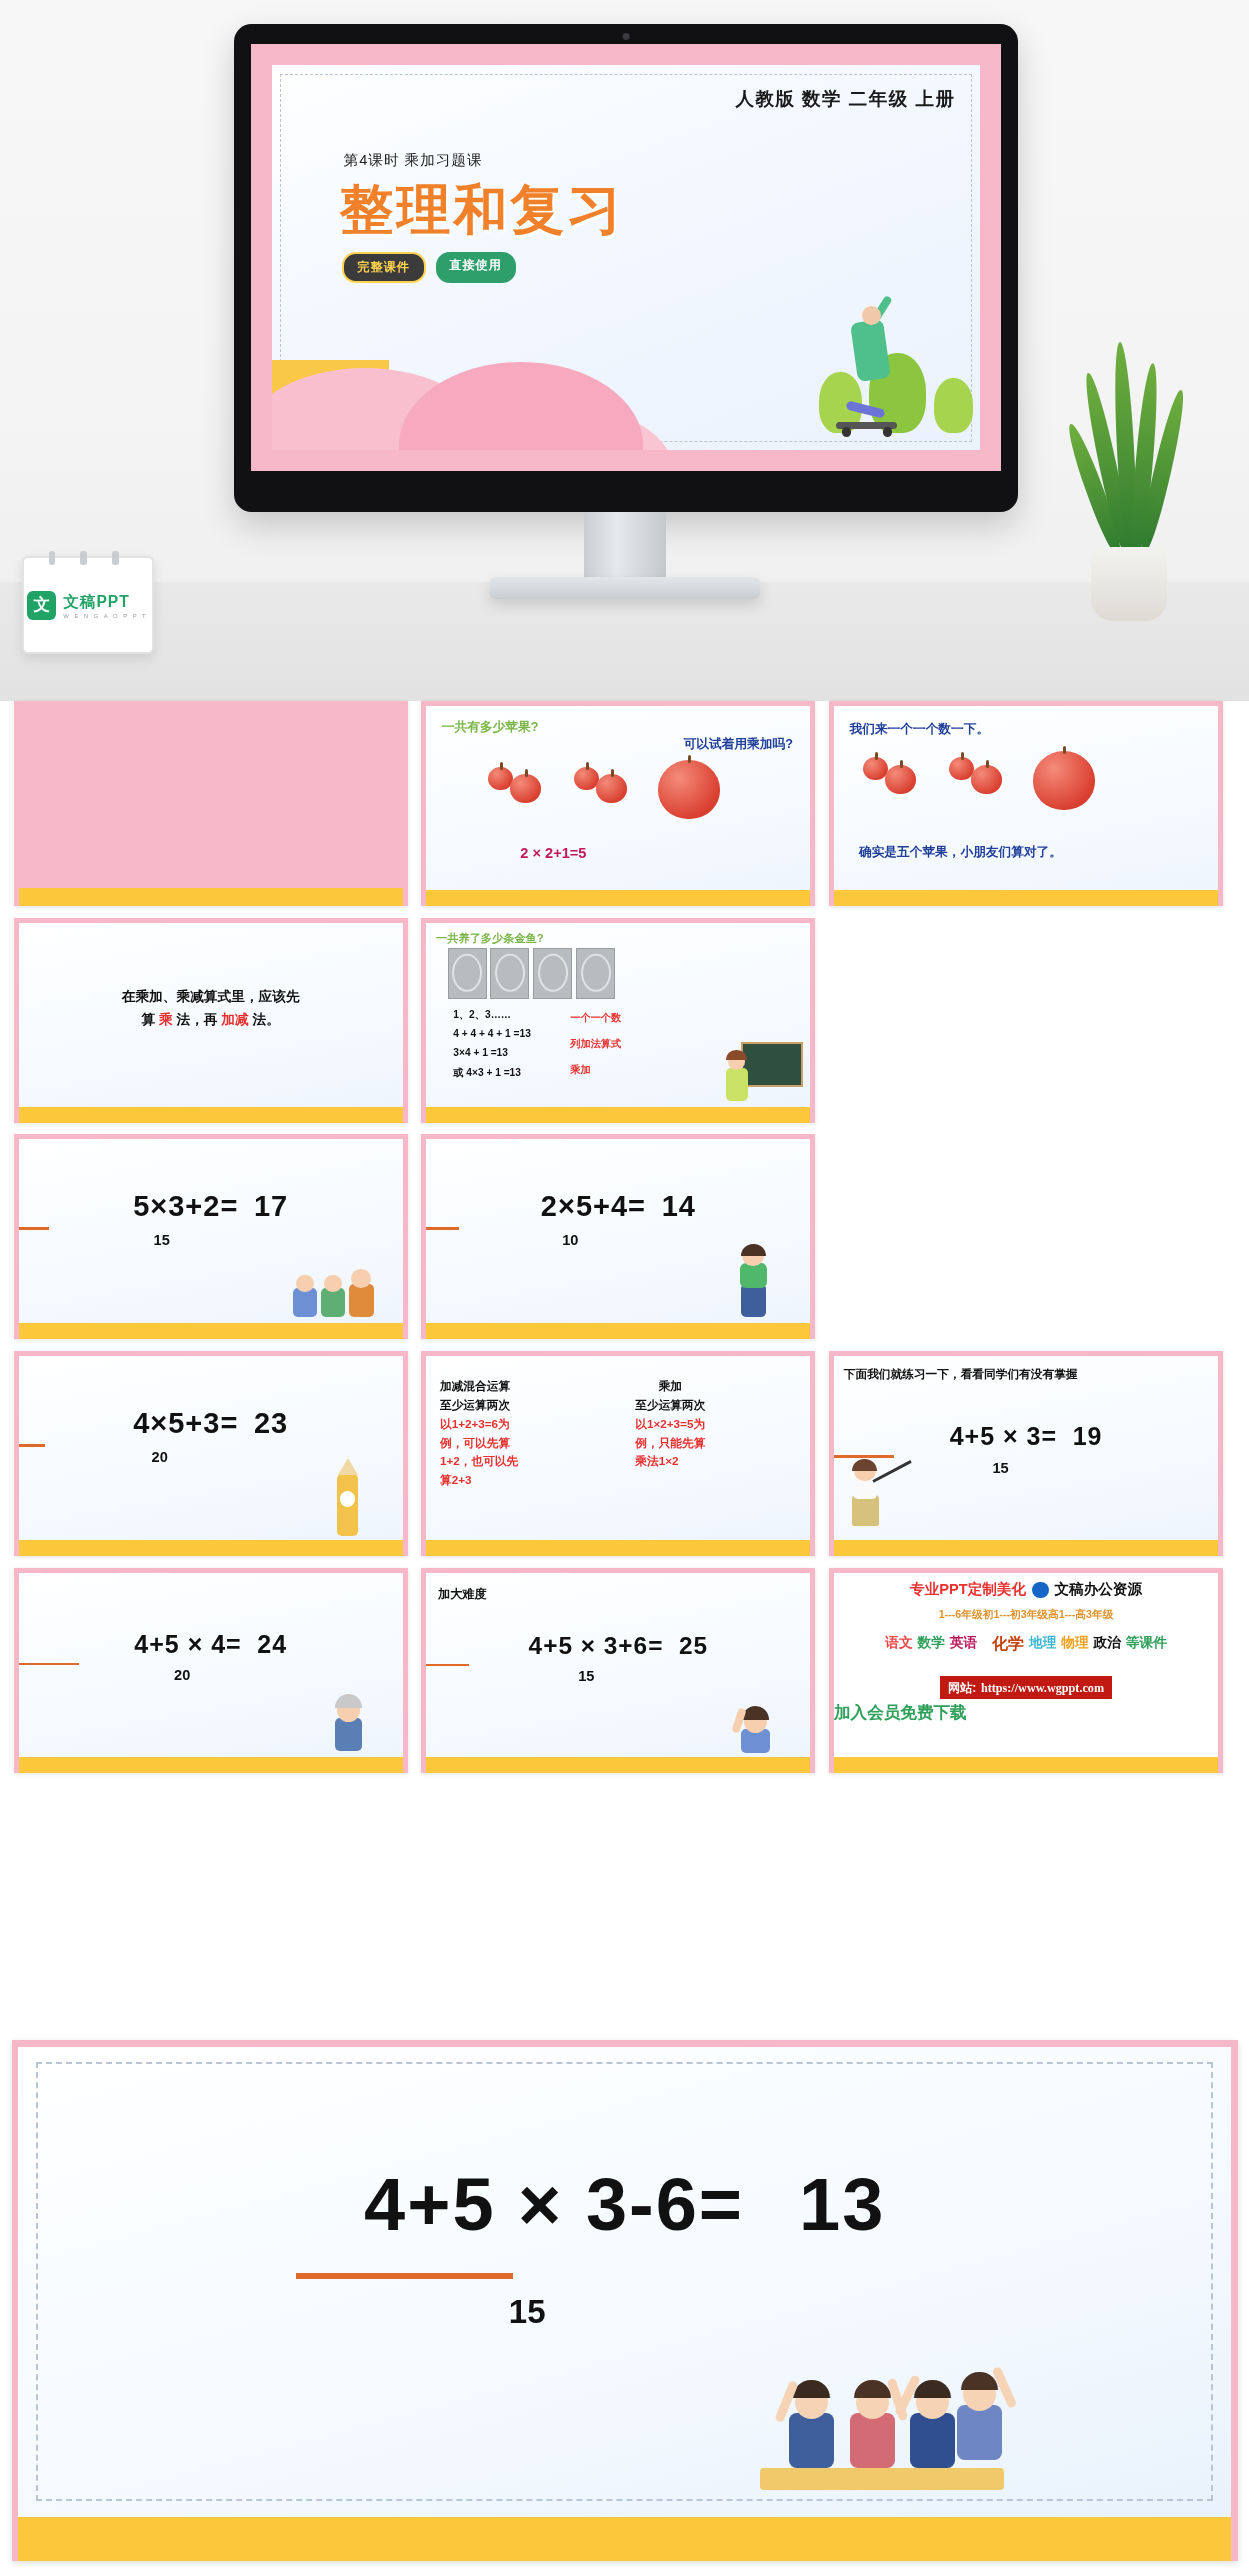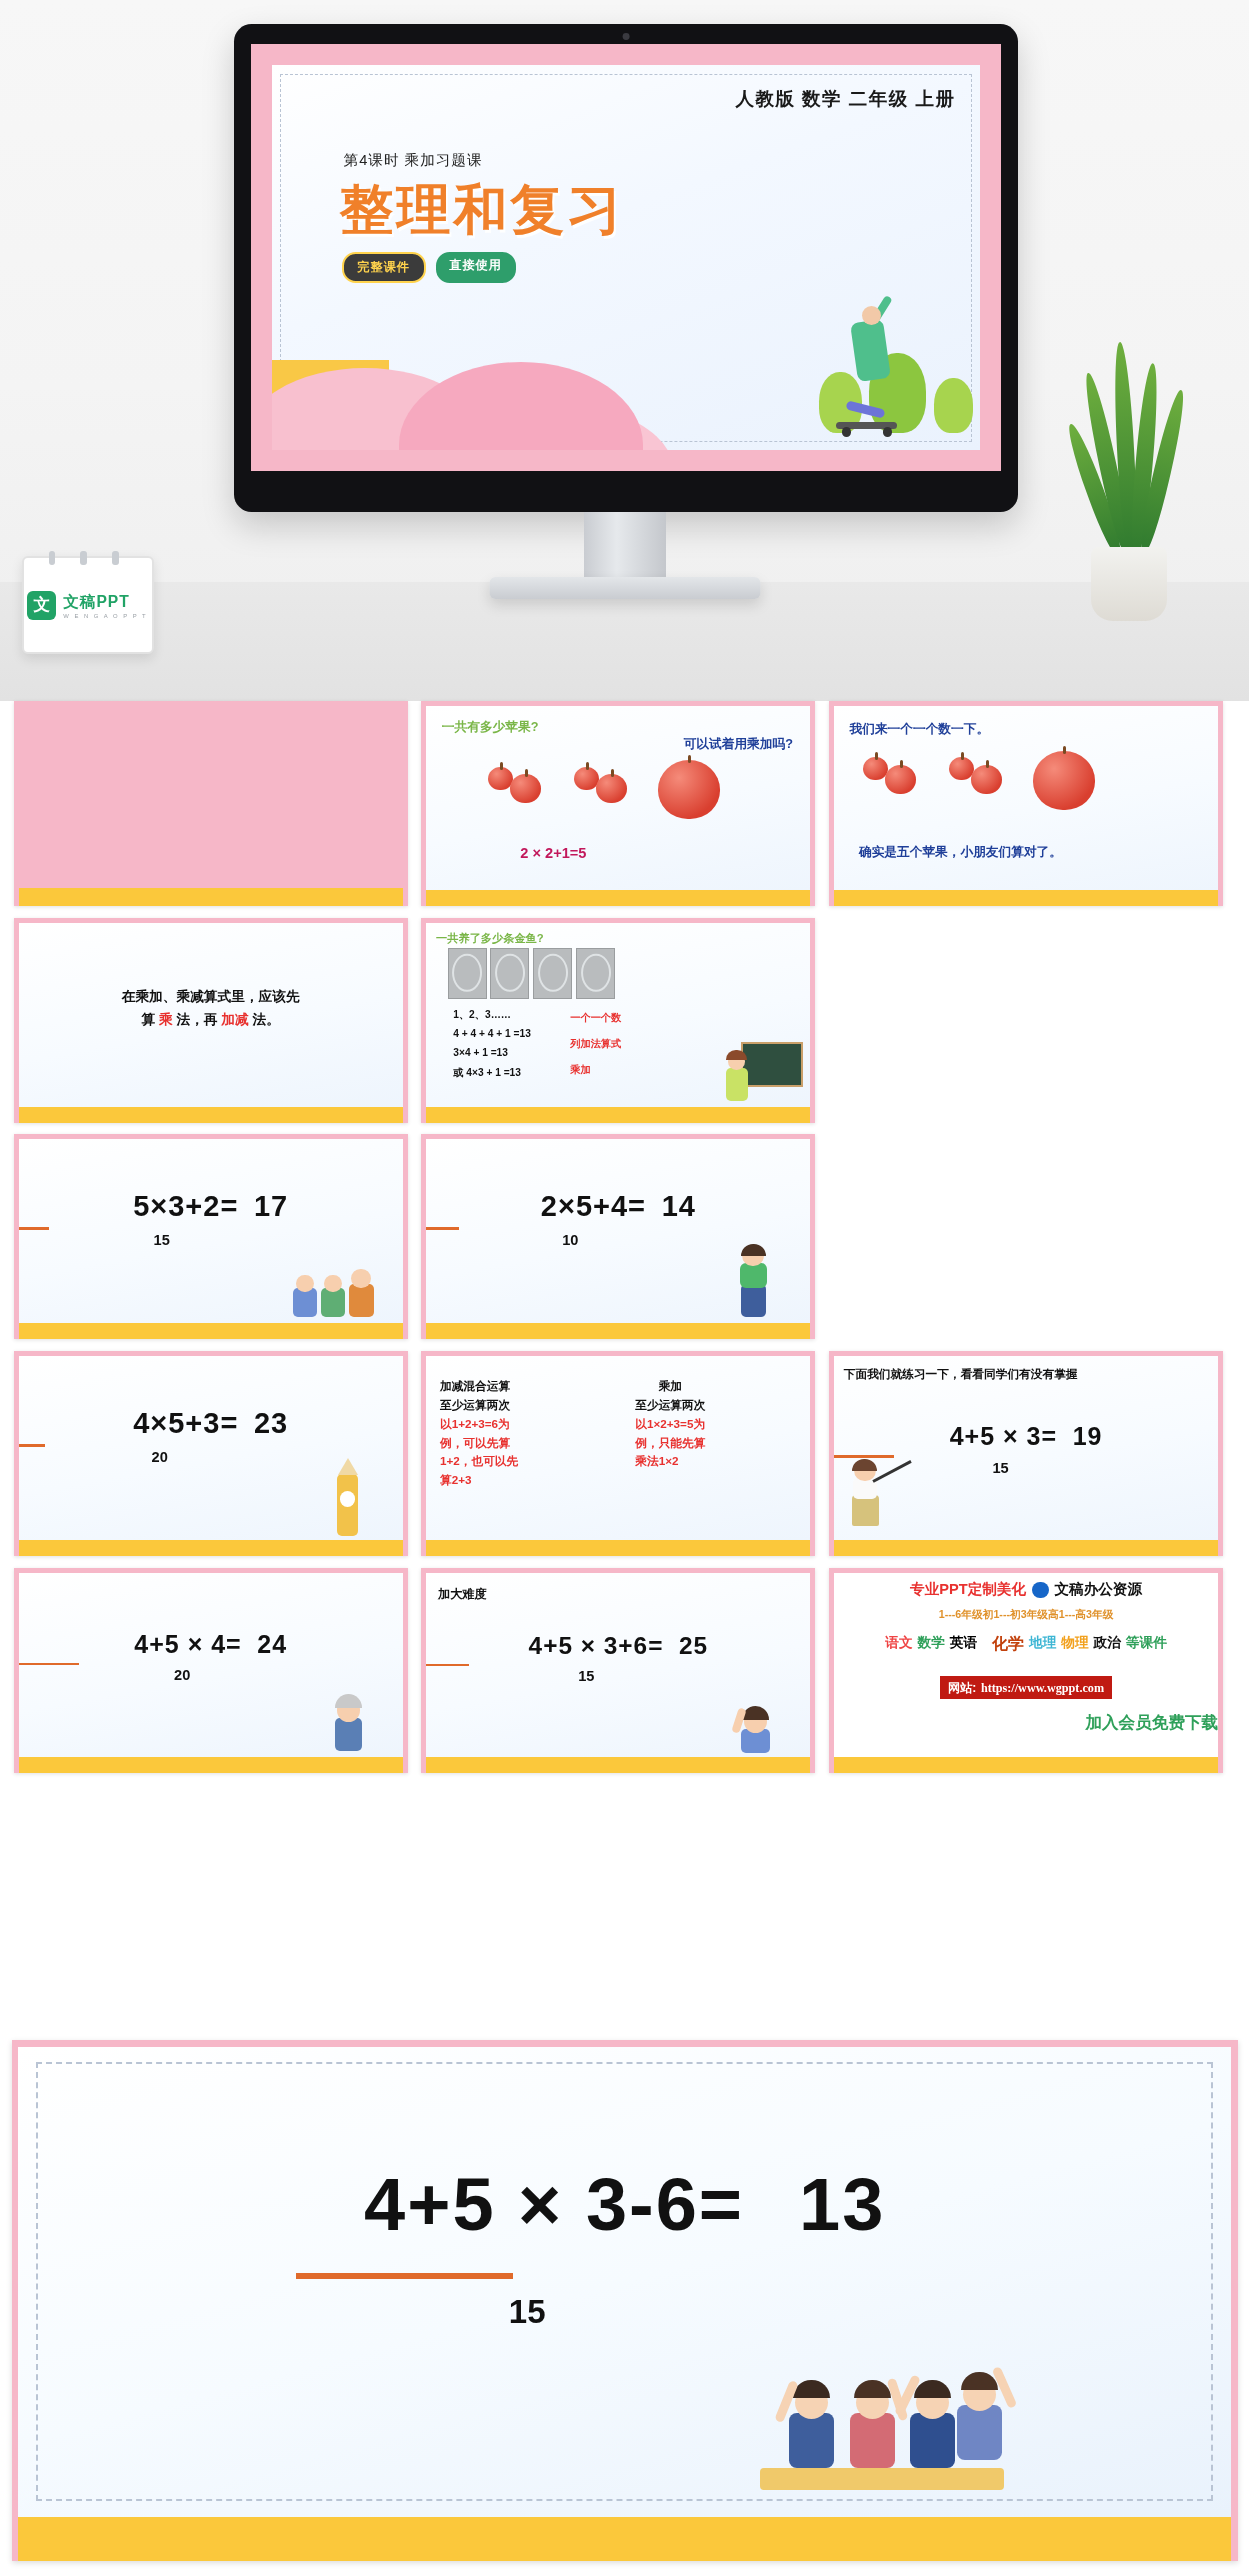--- a/index.html
+++ b/index.html
@@ -532,36 +532,36 @@
 
         <div style="position:absolute; left:0; right:0; top:35px; display:flex; justify-content:center; padding:0 9.8px;">
           <span class="cn" style="font-size:10.7px; font-weight:700; color:#e0922c;">1---6年级</span>
           <span class="cn" style="font-size:10.7px; font-weight:700; color:#e0922c;">初1---初3年级</span>
           <span class="cn" style="font-size:10.7px; font-weight:700; color:#e0922c;">高1---高3年级</span>
         </div>
 
         <div style="position:absolute; left:0; right:0; top:61px; display:flex; justify-content:center; gap:4.9px;">
           <span class="cn" style="font-size:13.7px; font-weight:900; color:#ef4444;">语文</span>
           <span class="cn" style="font-size:13.7px; font-weight:900; color:#2fa05a;">数学</span>
-          <span class="cn" style="font-size:13.7px; font-weight:900; color:#000000;">英语</span>
+          <span class="cn" style="font-size:13.7px; font-weight:900; color:#be185d;">英语</span>
           <span class="cn" style="font-size:16px; font-weight:900; color:#c2410c;margin-left:10px;">化学</span>
           <span class="cn" style="font-size:13.7px; font-weight:900; color:#3db6d4;">地理</span>
           <span class="cn" style="font-size:13.7px; font-weight:900; color:#f2a11e;">物理</span>
           <span class="cn" style="font-size:13.7px; font-weight:900; color:#111;">政治</span>
           <span class="cn" style="font-size:13.7px; font-weight:900; color:#2fa05a;">等课件</span>
         </div>
 
         <div style="position:absolute; left:0; right:0; top:103px; text-align:center;">
           <span style="display:inline-block; background:#c01a12; padding:2px 7.8px;">
             <span class="cn" style="font-size:12.2px; font-weight:900; color:#fff;">网站:</span>
             <span style="font-size:12.2px; font-weight:900; color:#ffffff; font-family:'Liberation Serif',serif;">https://www.wgppt.com</span>
           </span>
         </div>
 
-        <div class="cn" style="position:absolute; left:0; right:0; top:139px; text-align:right; font-size:16.6px; font-weight:900; color:#2fa05a;">加入会员免费下载</div>
+        <div class="cn" style="position:absolute; left:0; right:0; top:129px; text-align:left; font-size:16.6px; font-weight:900; color:#2fa05a;">加入会员免费下载</div>
       </div>
       <div class="thumb-yellow"></div>
     </div>
   </div>
 </div>
 
 <div class="feature">
   <div class="feature-page">
     <div class="feature-dash"></div>
 

